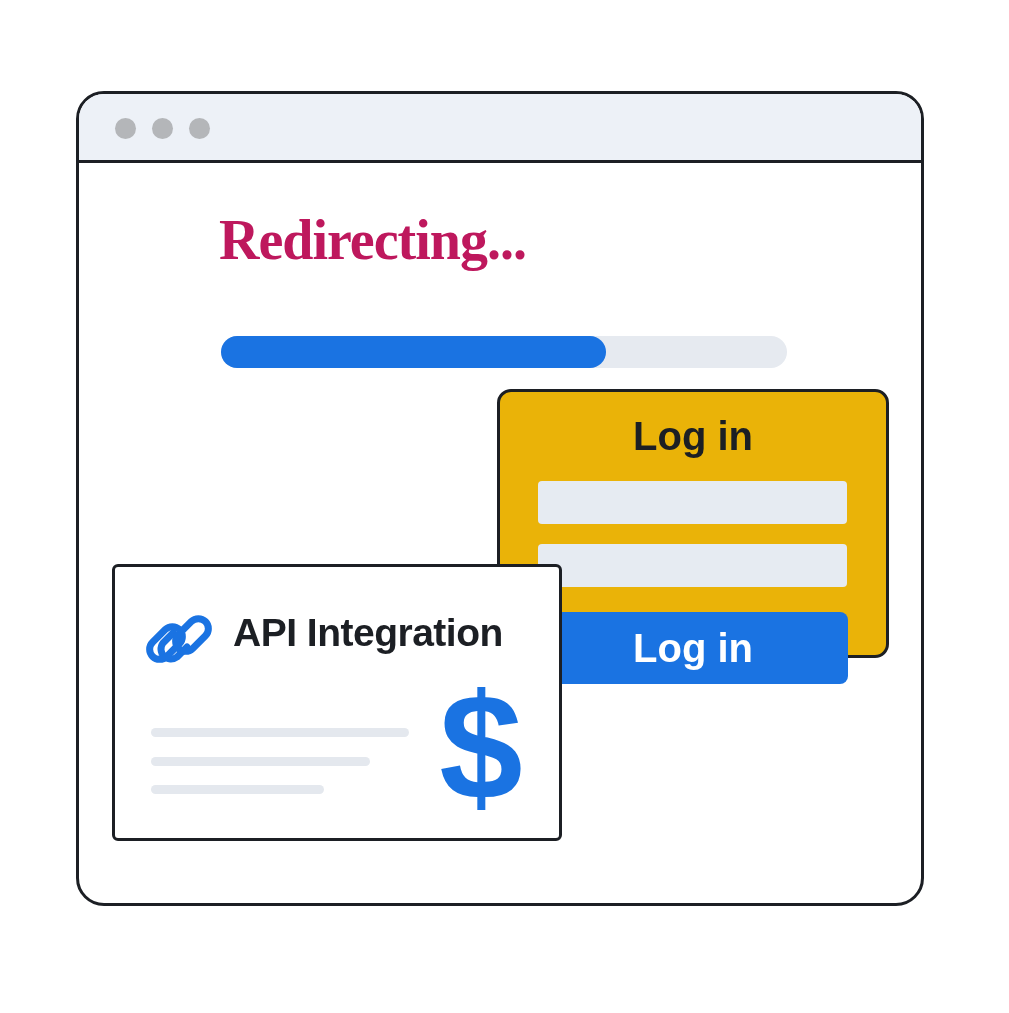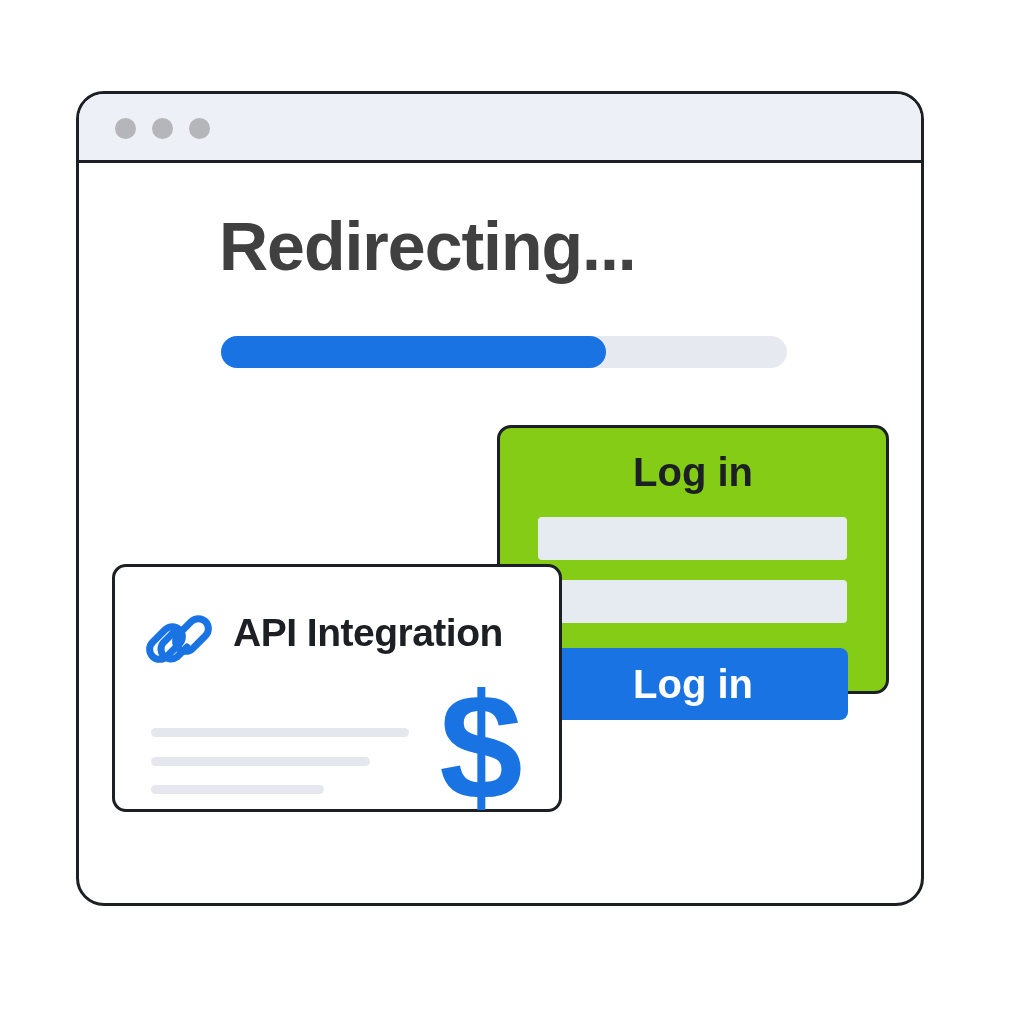--- a/index.html
+++ b/index.html
@@ -44,26 +44,27 @@
       background: #b4b6b9;
     }
     .dot.d1 { left: 36px; }
     .dot.d2 { left: 73px; }
     .dot.d3 { left: 110px; }
 
     .headline {
       position: absolute;
       left: 140px;
       top: 118px;
-      font-size: 68px;
-      font-weight: bold;
-      color: #404040;
+      font-size: 56px;
+      font-weight: bold;
+      color: #be185d;
       letter-spacing: -1px;
       line-height: 1;
       white-space: nowrap;
+      font-family: Liberation Serif, serif;
     }
     .progress-track {
       position: absolute;
       left: 142px;
       top: 242px;
       width: 566px;
       height: 32px;
       border-radius: 16px;
       background: #e6eaf0;
     }
@@ -77,23 +78,22 @@
     }
 
     .login-card {
       position: absolute;
       left: 497px;
       top: 389px;
       width: 392px;
       height: 269px;
       border: 3px solid #1c1f24;
       border-radius: 14px;
-      background: #84cc16;
+      background: #eab308;
       box-sizing: border-box;
-      margin-top: 36px;
     }
     .login-title {
       position: absolute;
       left: 0;
       right: 0;
       top: 24px;
       text-align: center;
       font-size: 40px;
       font-weight: bold;
       color: #1c1f24;
@@ -129,23 +129,23 @@
       padding: 0;
       font-family: "Liberation Sans", "DejaVu Sans", sans-serif;
       cursor: pointer;
     }
 
     .api-card {
       position: absolute;
       left: 112px;
       top: 564px;
       width: 450px;
-      height: 248px;
+      height: 277px;
       border: 3px solid #1c1f24;
-      border-radius: 14px;
+      border-radius: 6px;
       background: #ffffff;
       box-sizing: border-box;
       z-index: 5;
     }
     .link-icon {
       position: absolute;
       left: 28px;
       top: 36px;
       width: 72px;
       height: 72px;

